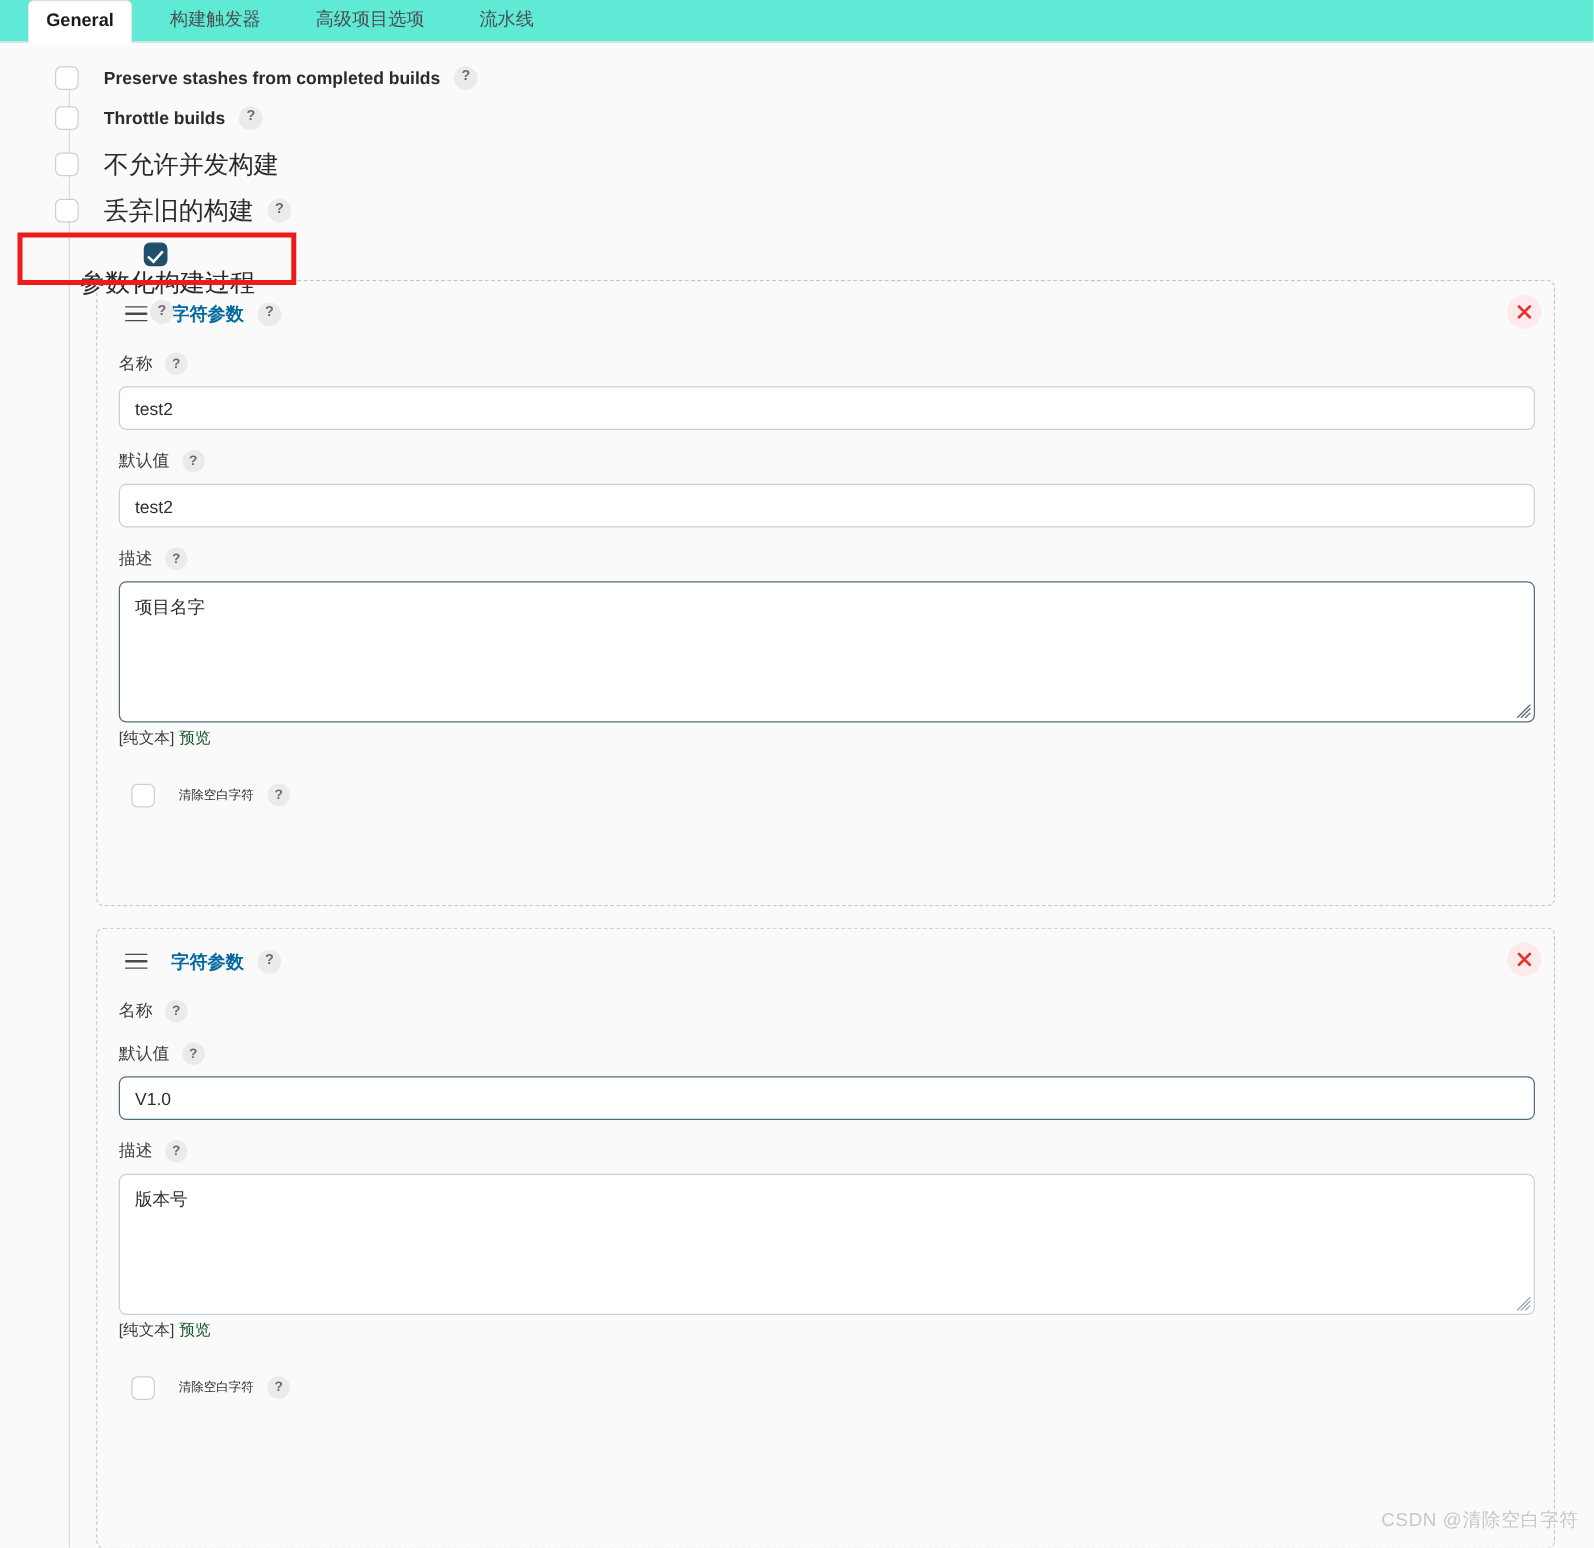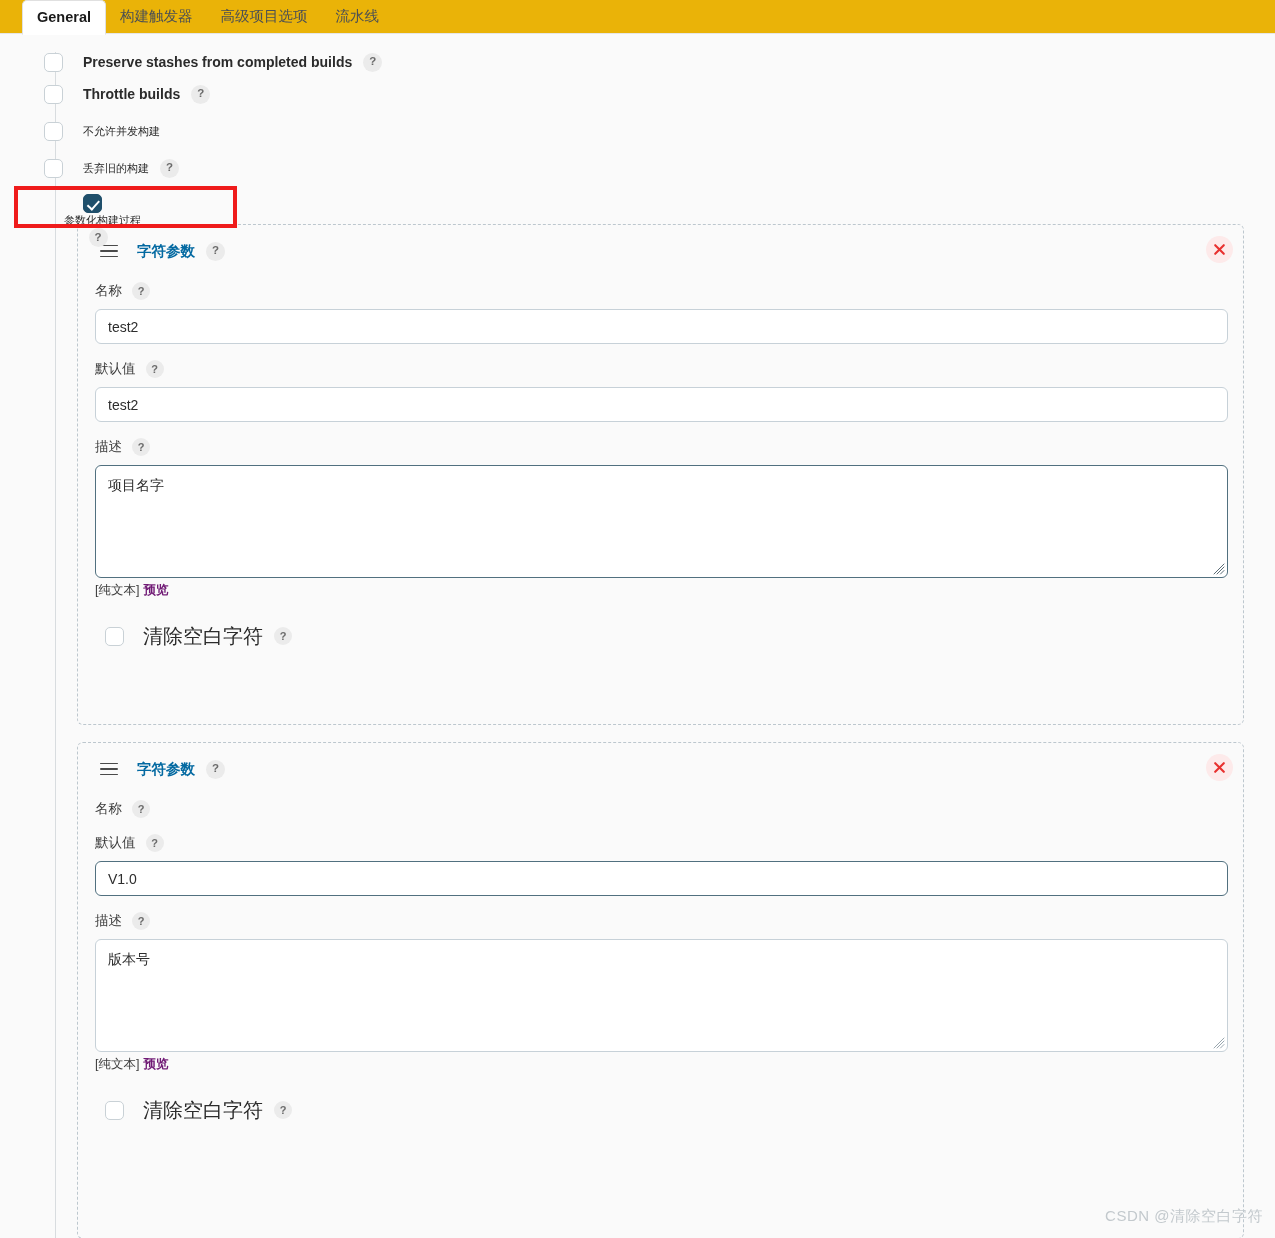--- a/index.html
+++ b/index.html
@@ -13,25 +13,26 @@
   .page {
     position: relative;
     width: 1275px; height: 1238px;
     background: #fafafa;
   }
 
   
   .tabbar {
     position: absolute; top: 0; left: 0;
     width: 1275px; height: 34px;
-    background: #eab308;
+    background: #5eead4;
     border-bottom: 1px solid #e6e6e6;
     display: flex; align-items: center;
     padding-left: 22px;
     z-index: 30;
+    gap: 16px;
   }
   .tab {
     font-size: 14.5px;
     color: #4b4f54;
     padding: 7px 14px 8px 14px;
     line-height: 18px;
     white-space: nowrap;
     cursor: pointer;
   }
   .tab.active {
@@ -86,21 +87,21 @@
     content: "";
     position: absolute;
     left: 5.5px; top: 2.5px;
     width: 5px; height: 9.5px;
     border: solid #ffffff;
     border-width: 0 2px 2px 0;
     transform: rotate(42deg);
   }
   .cblabel {
     margin-left: 20px;
-    font-size: 11px;
+    font-size: 20px;
     color: #2b2b2b;
     white-space: nowrap;
   }
   .cblabel.en { font-weight: bold; font-size: 14px; }
 
   
   .help {
     display: inline-flex;
     align-items: center; justify-content: center;
     width: 19px; height: 19px;
@@ -218,34 +219,34 @@
     right: 3px; bottom: 3px;
     width: 12px; height: 12px;
     pointer-events: none;
   }
   .preview-line {
     margin-top: 4px;
     font-size: 12.5px;
     color: #3c3c3c;
   }
   .preview-line a {
-    color: #701a75;
+    color: #14532d;
     text-decoration: none;
     margin-left: 4px;
-    font-weight: bold;
+    font-weight: normal;
     cursor: pointer;
   }
   .inner-cbrow {
     display: flex; align-items: center;
     padding-left: 27px;
     margin-top: 26px;
     margin-bottom: 22px;
     height: 22px;
   }
-  .inner-cbrow .cblabel { margin-left: 19px; font-size: 20px; }
+  .inner-cbrow .cblabel { margin-left: 19px; font-size: 10px; }
 
   
   .watermark {
     position: absolute;
     right: 12px; bottom: 12px;
     font-size: 15px;
     color: #c3c9cd;
     letter-spacing: 0.5px;
     white-space: nowrap;
     user-select: none;

